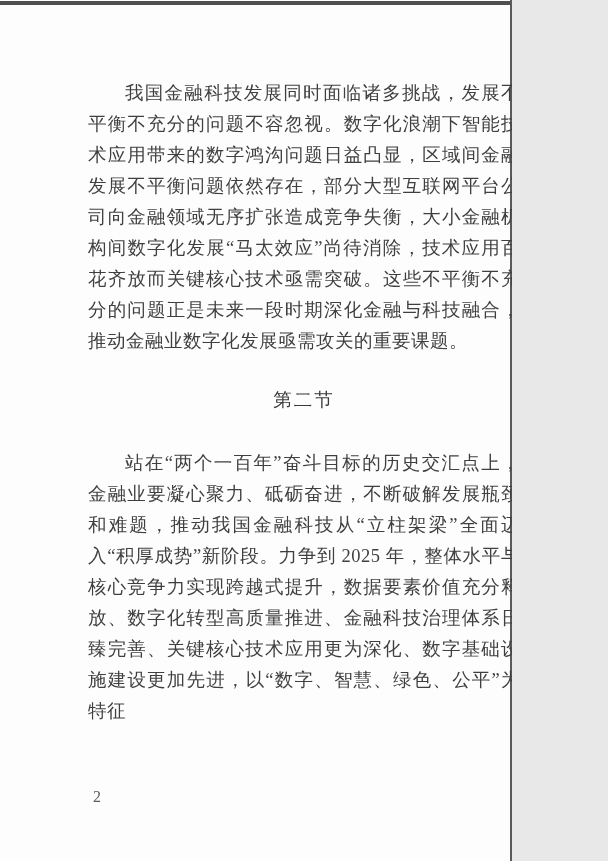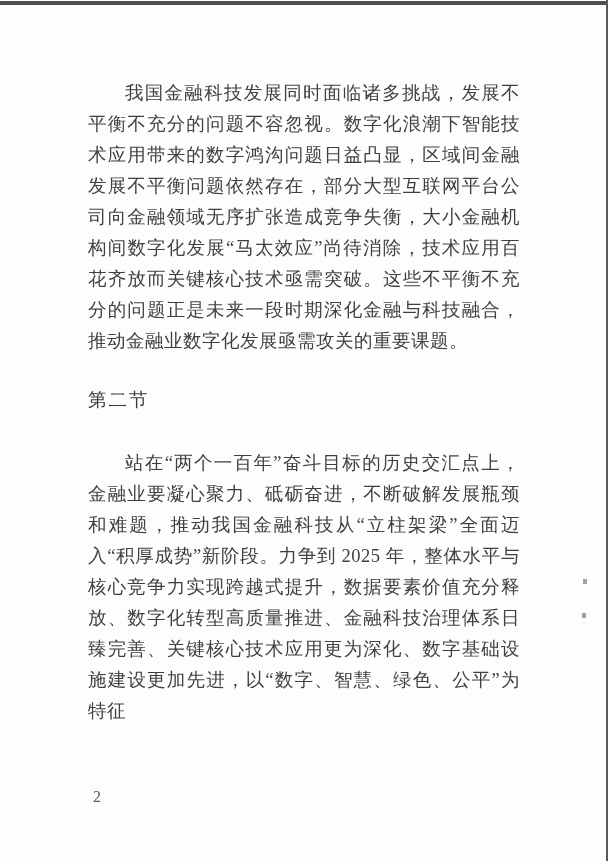--- a/index.html
+++ b/index.html
@@ -2,21 +2,21 @@
 <html><head>
 <meta charset="utf-8">
 <style>
   html, body {
     margin: 0;
     padding: 0;
     background: #e8e8e8;
   }
   .page {
     position: relative;
-    width: 608px;
+    width: 512px;
     height: 861px;
     background: #fdfdfd;
     overflow: hidden;
     font-family: "Liberation Serif", "DejaVu Serif", serif;
     color: #3f3f3f;
   }
   .scan-edge-top {
     position: absolute;
     top: 1px;
     left: 0;
@@ -43,21 +43,21 @@
     font-size: 18.5px;
     line-height: 31px;
     letter-spacing: 0.5px;
     text-align: justify;
     text-justify: inter-character;
     text-indent: 2em;
     color: #3f3f3f;
   }
   .section-heading {
     display: flex;
-    justify-content: flex-start;
+    justify-content: center;
     align-items: baseline;
     margin: 30px 0 36px 0;
     font-size: 18.5px;
     letter-spacing: 2px;
     color: #3a3a3a;
     white-space: nowrap;
   }
   .page-number {
     position: absolute;
     left: 93px;

